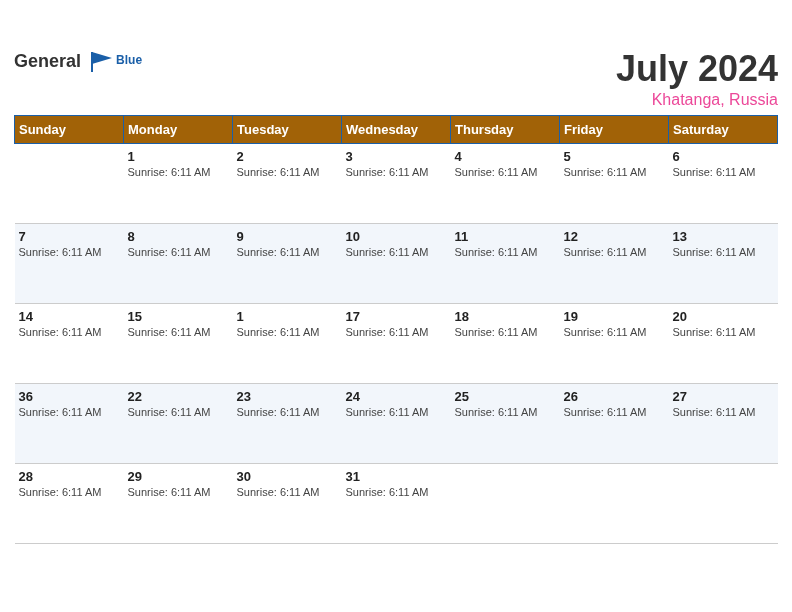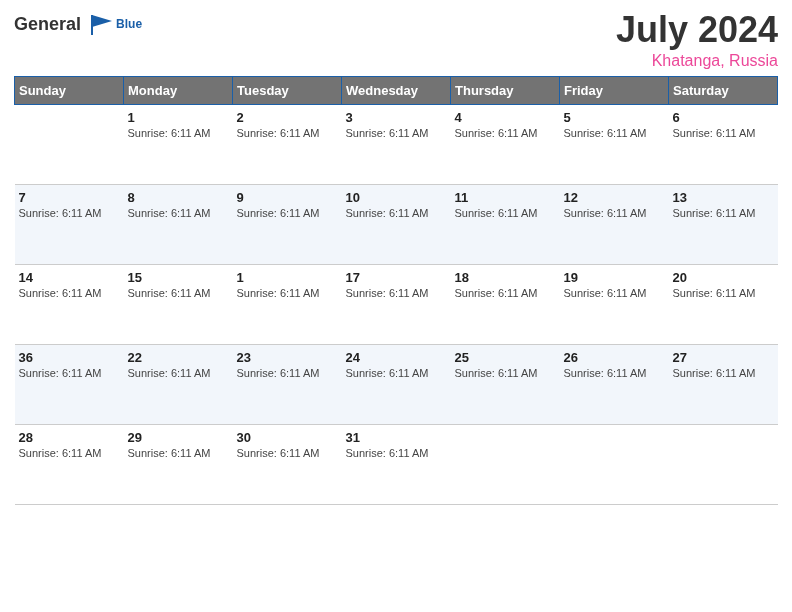--- a/index.html
+++ b/index.html
@@ -12,21 +12,21 @@
     }
     .page {
       width: 792px;
       height: 612px;
       background: #fff;
       padding: 10px 14px 10px 14px;
     }
     .header {
       display: flex;
       justify-content: space-between;
-      align-items: flex-start;
+      align-items: center;
       margin-bottom: 6px;
     }
     .logo {
       display: flex;
       align-items: center;
       margin-top: 4px;
     }
     .logo-icon {
       width: 28px;
       height: 22px;
@@ -34,33 +34,34 @@
       margin-top: -2px;
     }
     .title-block {
       text-align: right;
     }
     .month-title {
       font-size: 36px;
       font-weight: bold;
       color: #333;
       line-height: 1.1;
+      margin-top: 39px;
     }
     .location-title {
       font-size: 16px;
       color: #ec4899;
       margin-top: 2px;
     }
     .calendar {
       width: 100%;
       border-collapse: collapse;
       table-layout: fixed;
     }
     .calendar thead tr th {
-      background-color: #737373;
+      background-color: #a16207;
       color: #fff;
       font-size: 13px;
       font-weight: bold;
       padding: 6px 4px;
       text-align: left;
       border: 1px solid #1a5fa8;
     }
     .calendar tbody tr {
       border-bottom: 1px solid #ccc;
     }

